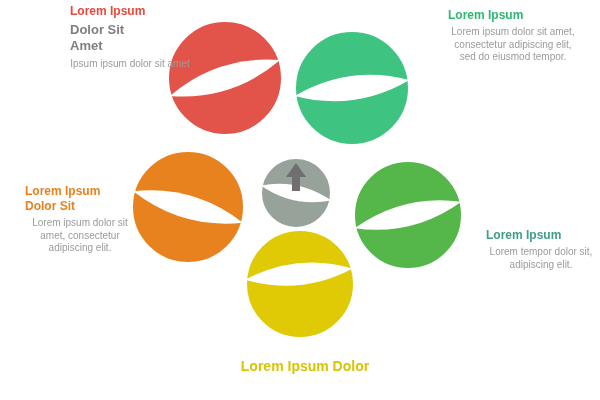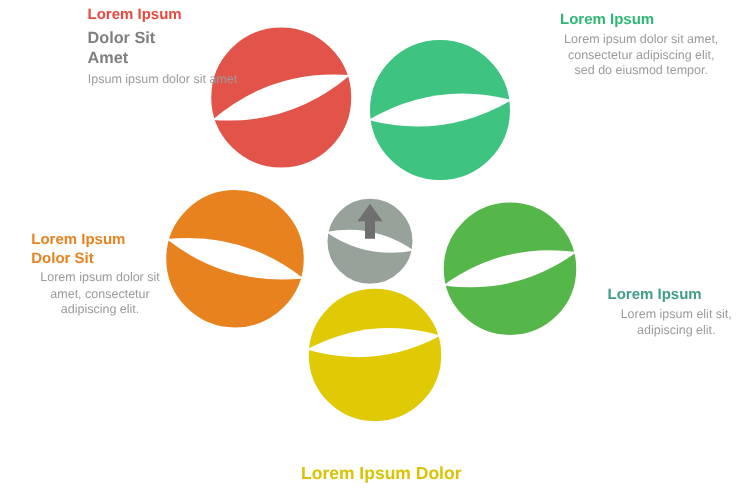--- a/index.html
+++ b/index.html
@@ -29,21 +29,21 @@
     font-size:10px;
     color:#9b9b9b;
     white-space:pre-line;
     margin:0;
     text-align:center;
   }
   #label-top-left{left:70px;top:4px;width:120px;}
   #label-top-right{left:448px;top:8px;width:130px;}
   #label-mid-left{left:25px;top:184px;width:110px;}
   #label-mid-right{left:486px;top:228px;width:110px;}
-  #label-bottom{left:210px;top:370px;width:190px;text-align:center;}
+  #label-bottom{left:210px;top:358px;width:190px;text-align:center;}
   #label-bottom .label-title{font-size:14px;}
   .c-red{color:#e8483e;}
   .c-green{color:#2eb872;}
   .c-orange{color:#e8821e;}
   .c-teal{color:#3f9d8a;}
   .c-yellow{color:#d8c400;}
 </style>
 </head>
 <body>
 
@@ -112,21 +112,21 @@
   <div class="label-block" id="label-mid-left">
     <p class="label-title c-orange">Lorem Ipsum
 Dolor Sit</p>
     <p class="label-desc">Lorem ipsum dolor sit
 amet, consectetur
 adipiscing elit.</p>
   </div>
 
   <div class="label-block" id="label-mid-right">
     <p class="label-title c-teal">Lorem Ipsum</p>
-    <p class="label-desc">Lorem ipsum elit sit,
+    <p class="label-desc">Lorem tempor dolor sit,
 adipiscing elit.</p>
   </div>
 
   <div class="label-block" id="label-bottom">
     <p class="label-title c-yellow">Lorem Ipsum Dolor</p>
   </div>
 
 </div>
 
 </body></html>

